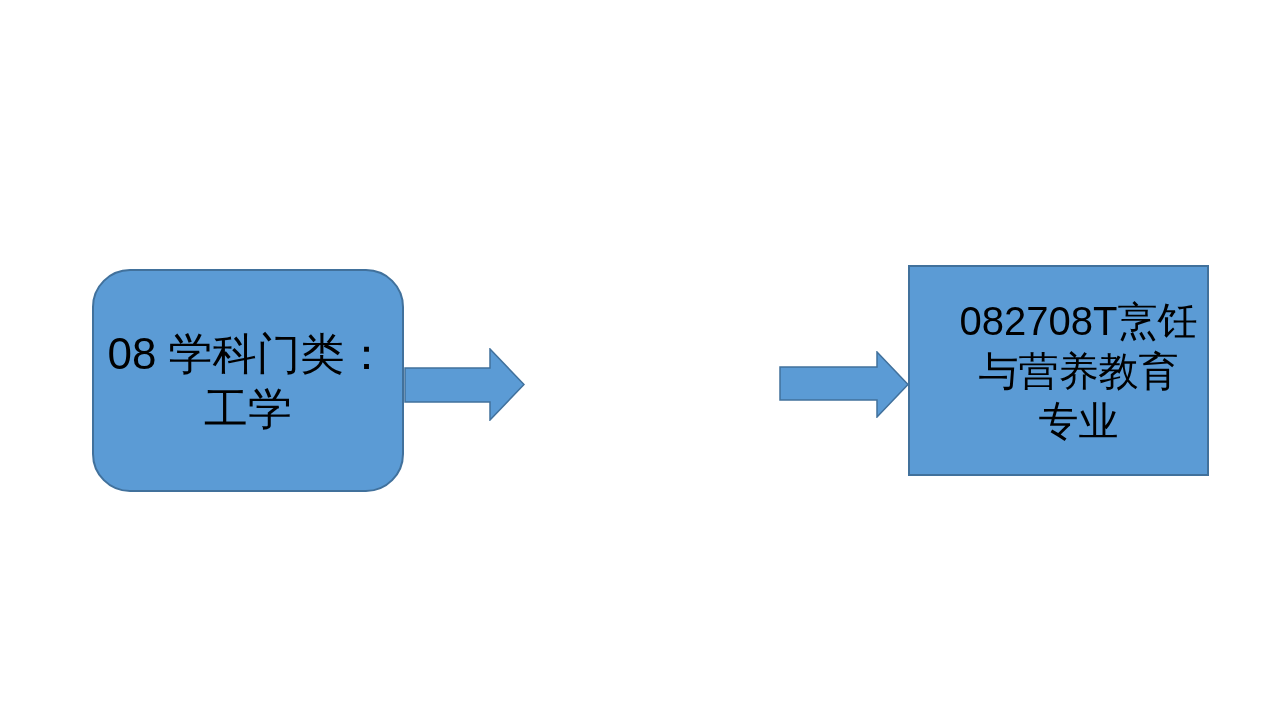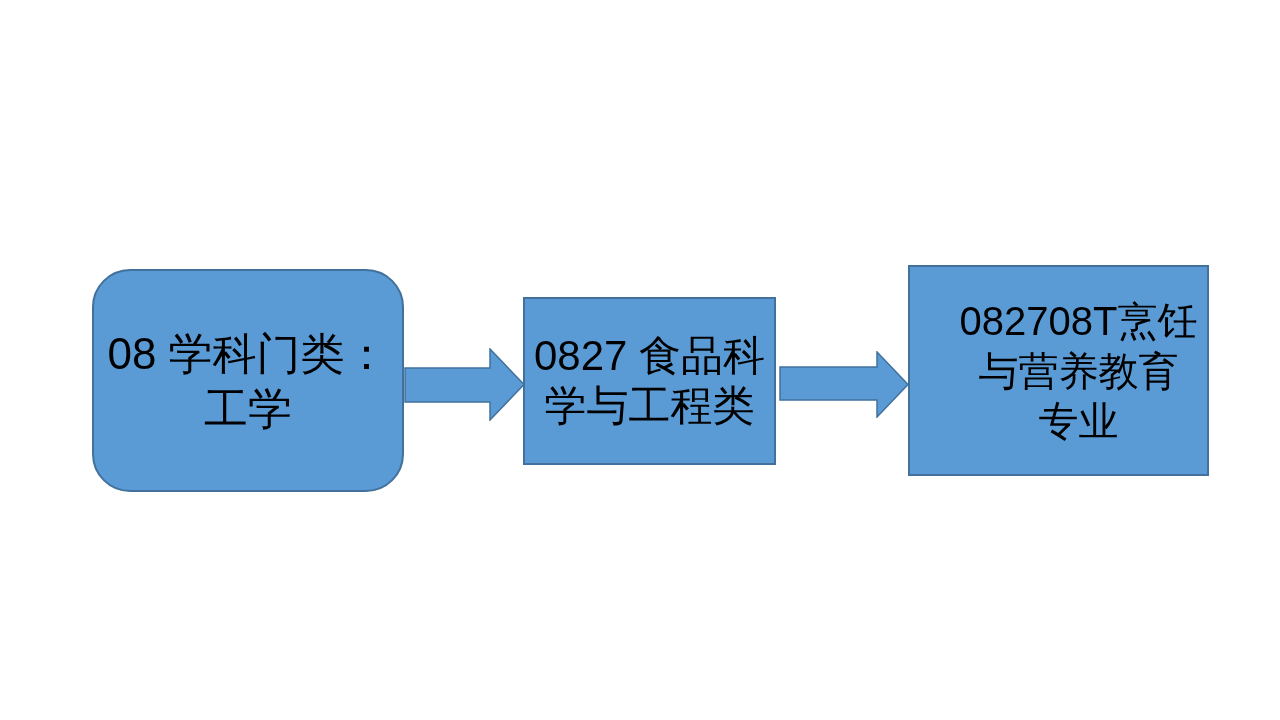--- a/index.html
+++ b/index.html
@@ -71,24 +71,20 @@
 
   <div class="node rounded" id="node-discipline-category">
     <span class="label">08 学科门类：
 工学</span>
   </div>
 
   <svg class="arrow" id="arrow-1" width="121" height="73" viewBox="0 0 121 73">
     <polygon points="1,20 86,20 86,1 120,36.5 86,72 86,54 1,54"></polygon>
   </svg>
 
-  <div class="node" id="node-major-class">
-    <span class="label">0827 食品科
-学与工程类</span>
-  </div>
 
   <svg class="arrow" id="arrow-2" width="132" height="67" viewBox="0 0 132 67">
     <polygon points="2,16 99,16 99,1 130,33.5 99,66 99,49 2,49"></polygon>
   </svg>
 
   <div class="node" id="node-major">
     <span class="label">082708T烹饪
 与营养教育
 专业</span>
   </div>

